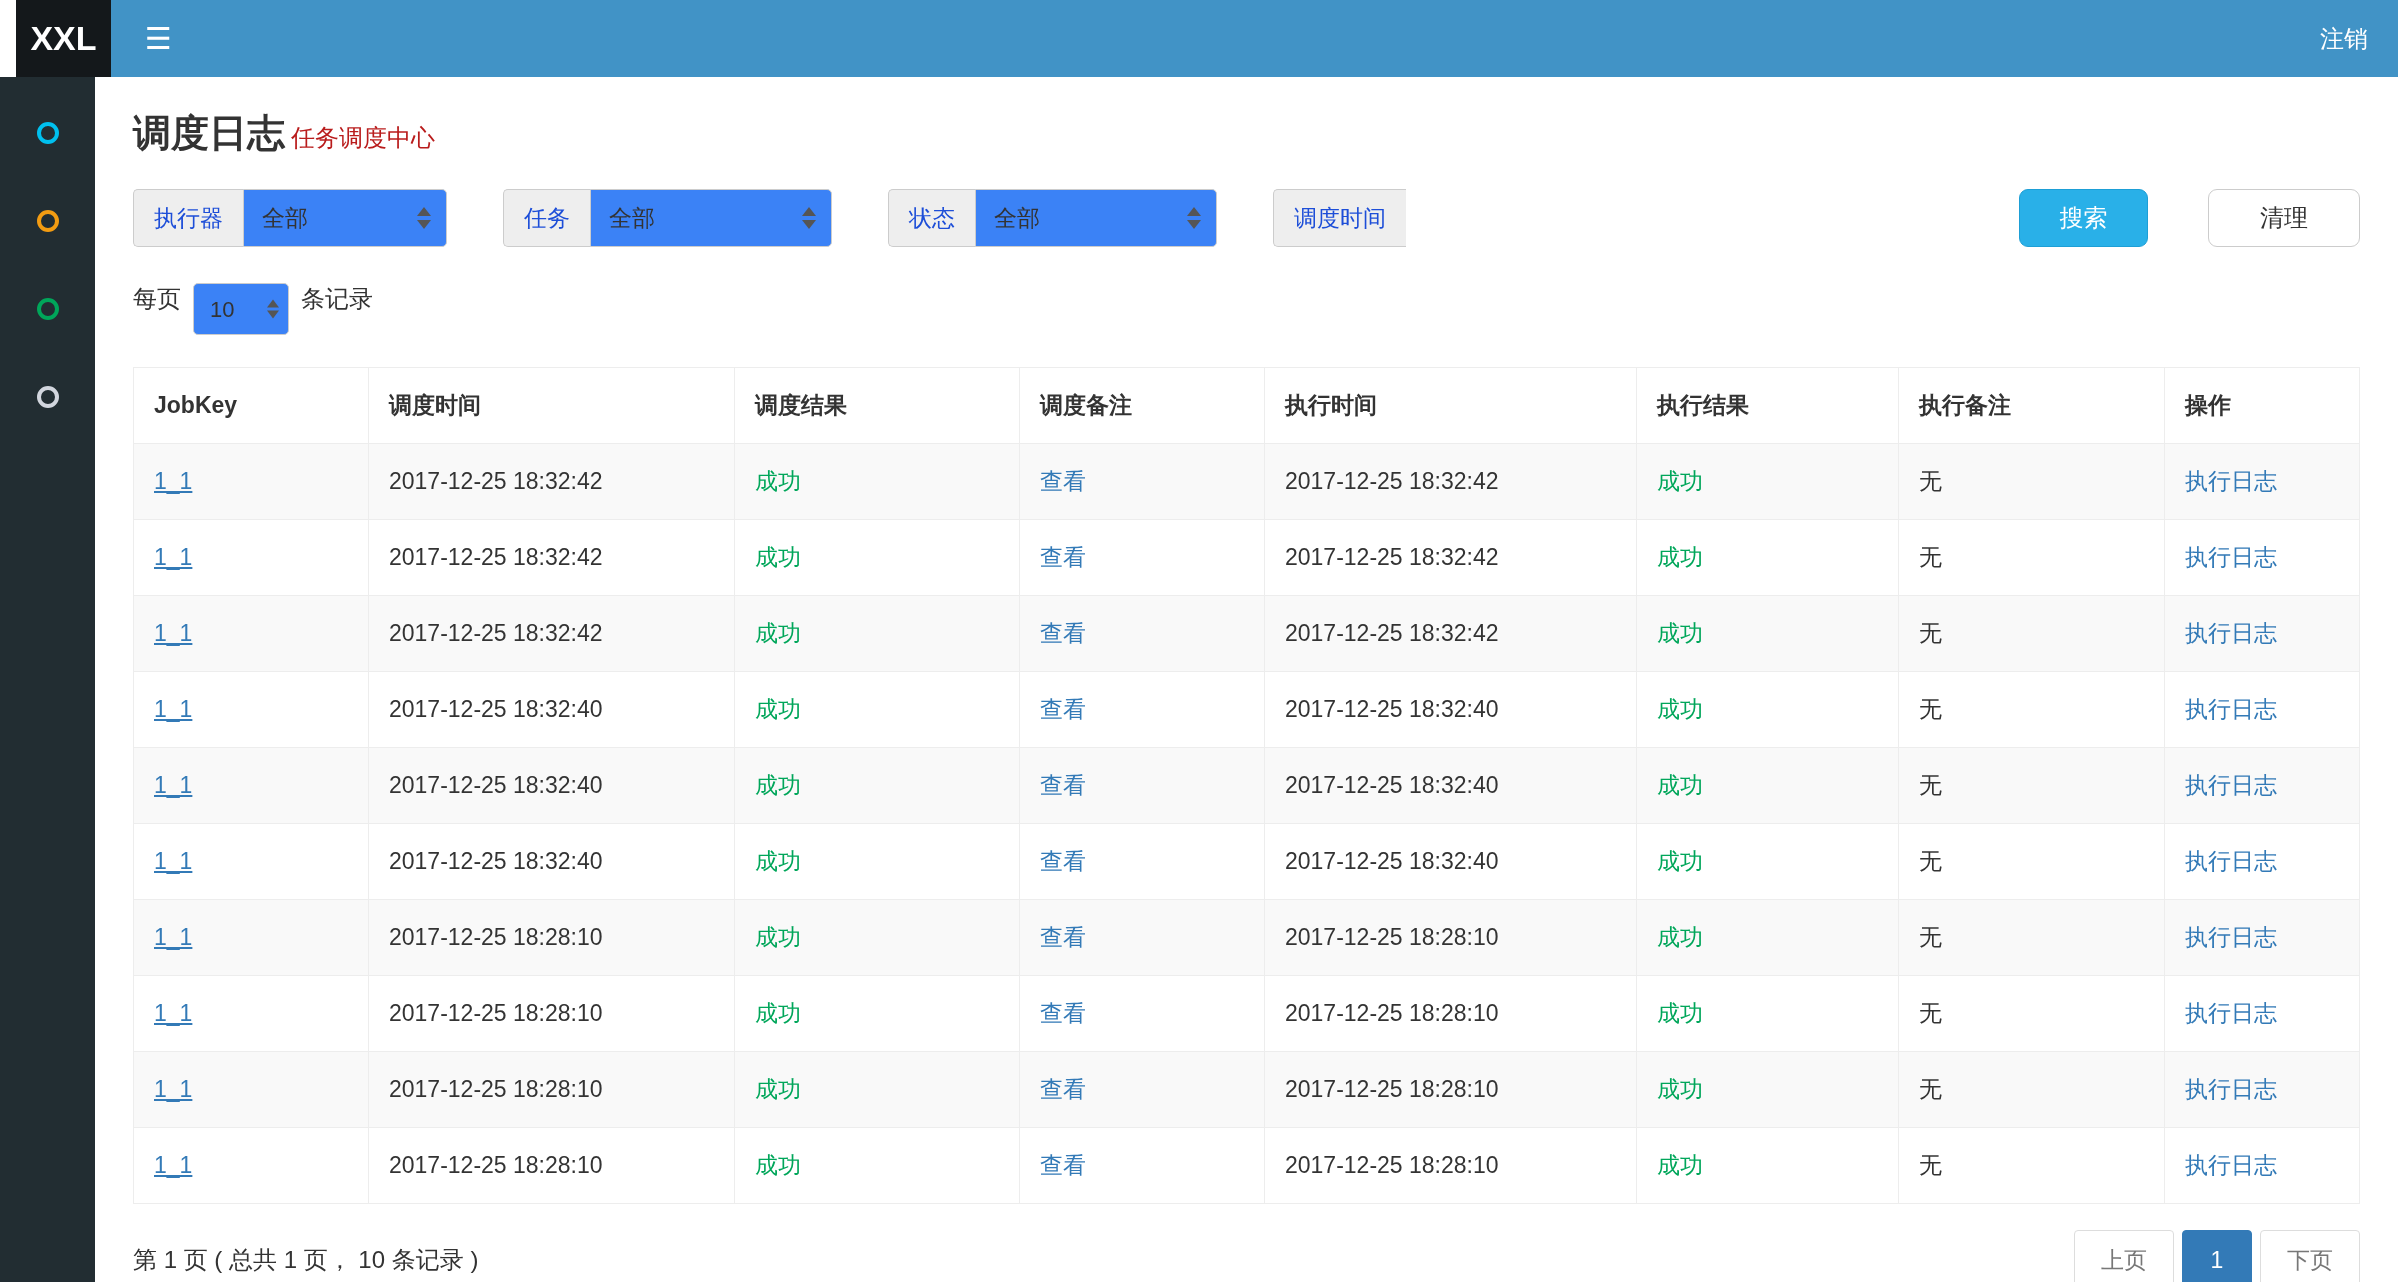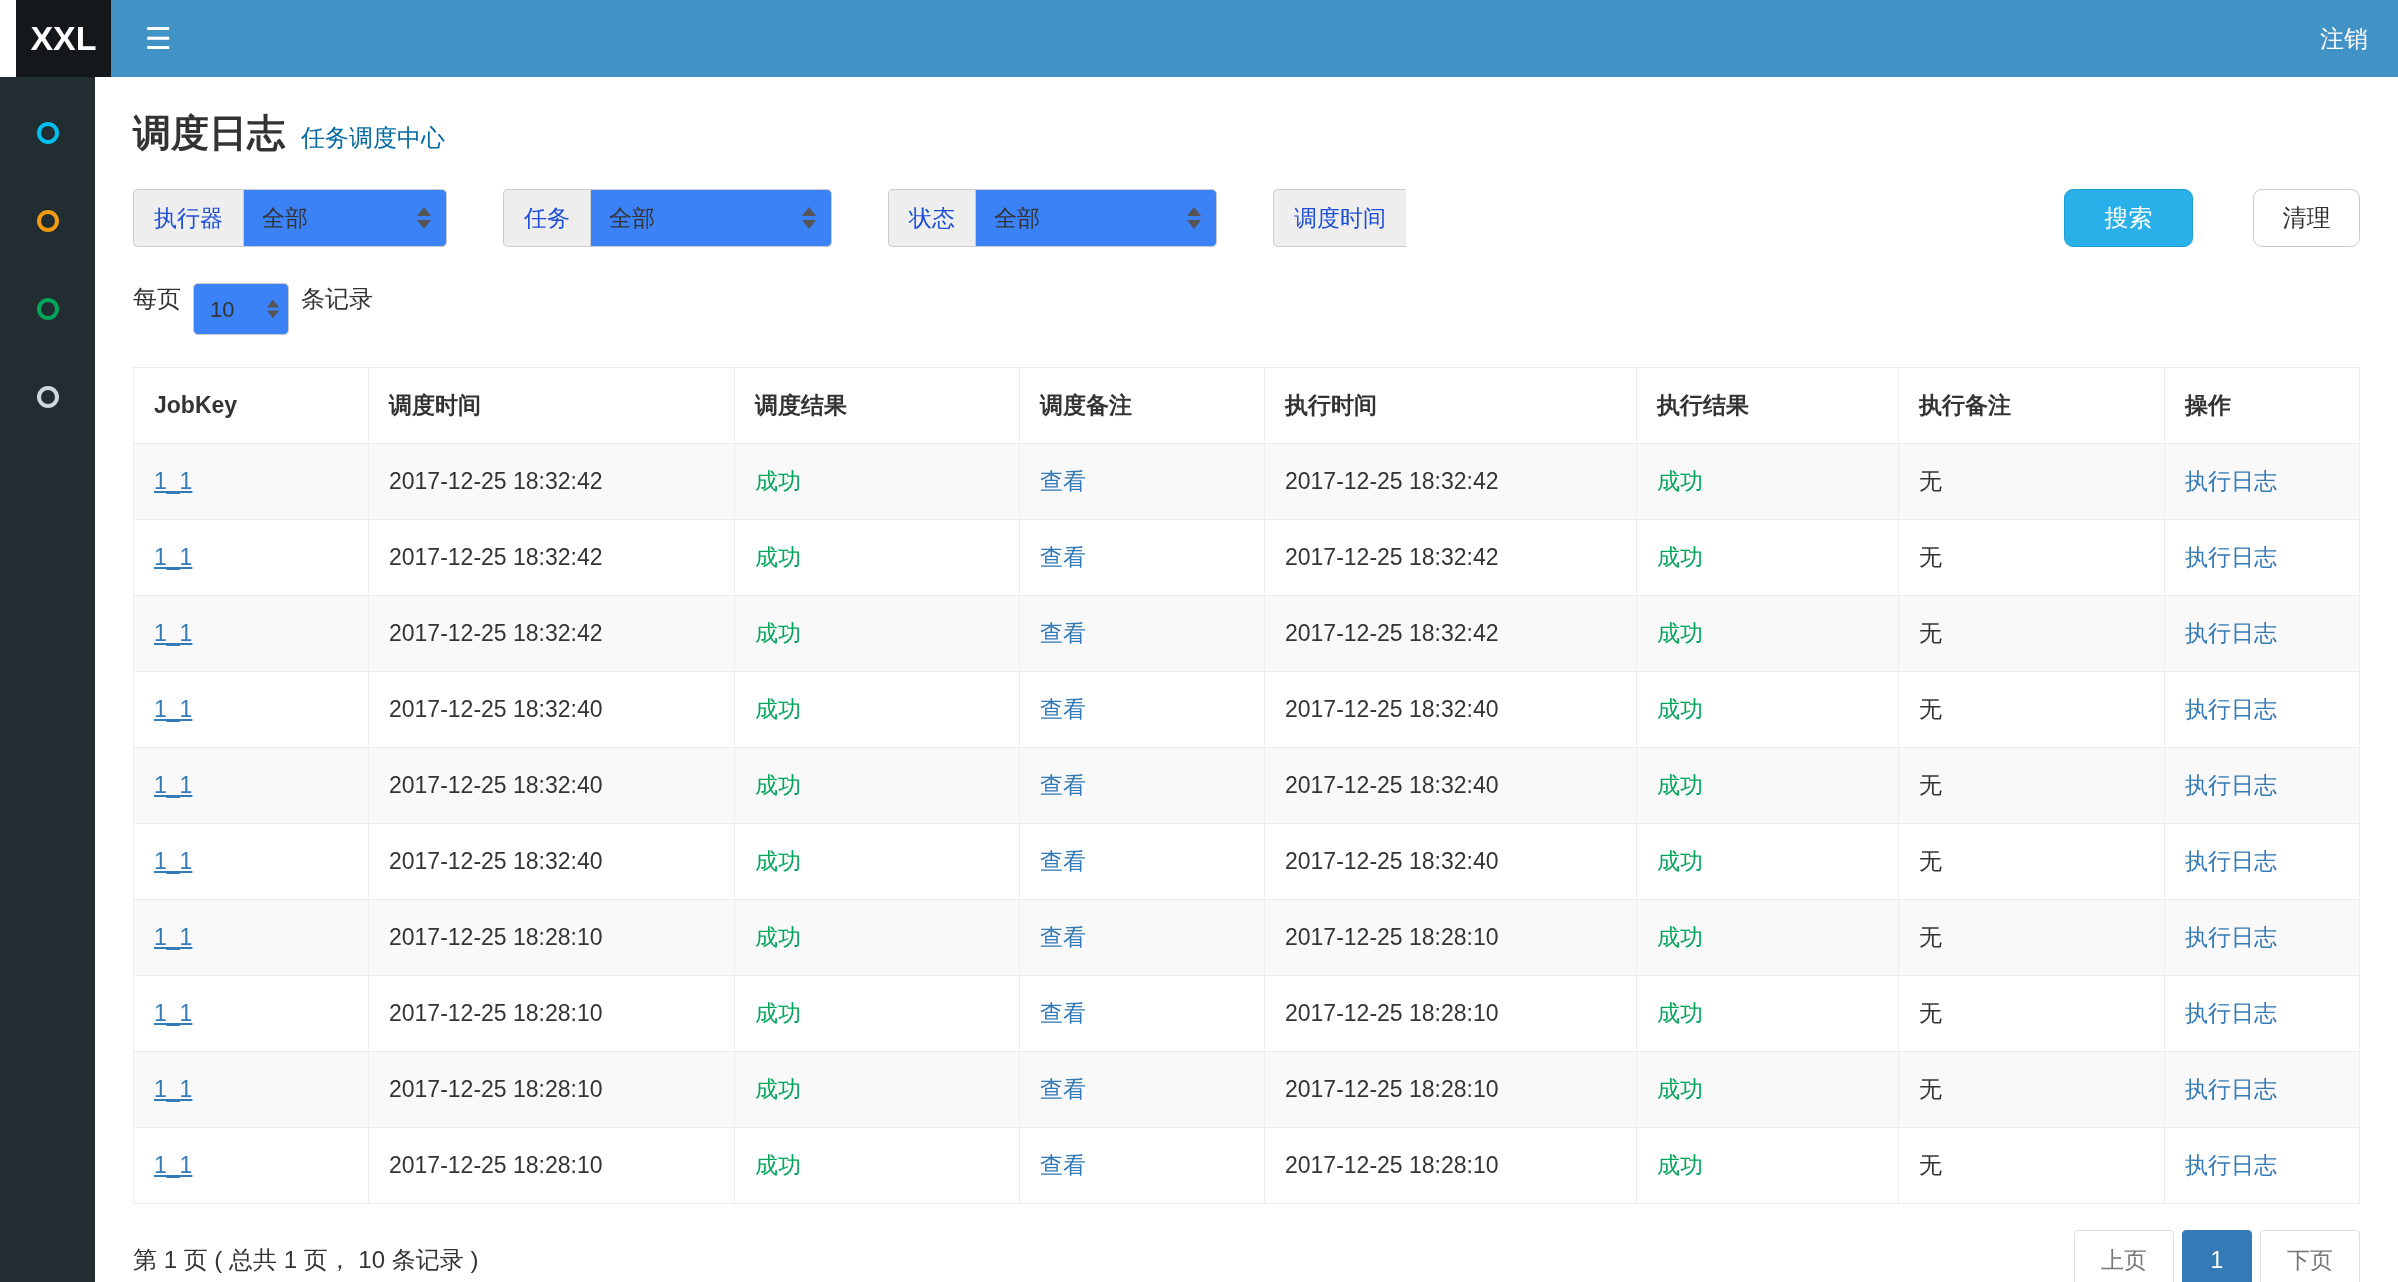--- a/index.html
+++ b/index.html
@@ -20,37 +20,37 @@
   .c1 { border-color: #00c0ef; }
   .c2 { border-color: #f39c12; }
   .c3 { border-color: #00a65a; }
   .c4 { border-color: #d2d6de; }
 
   
   .content { margin-left: 95px; padding: 34px 38px 0 38px; }
 
   .page-header { display: flex; align-items: baseline; }
   .page-header h1 { font-size: 38px; line-height: 44px; font-weight: bold; color: #333; }
-  .page-header .subtitle { font-size: 24px; color: #0369a1; margin-left: 16px; font-weight: normal; }
+  .page-header .subtitle { font-size: 24px; color: #b91c1c; margin-left: 6px; font-weight: normal; }
 
   
   .filters { margin-top: 34px; display: flex; align-items: stretch; height: 58px; }
   .group { display: flex; align-items: stretch; margin-right: 56px; }
   .addon { background: #eee; border: 1px solid #ccc; border-right: 0; border-radius: 5px 0 0 5px; padding: 0 20px; display: flex; align-items: center; font-size: 23px; color: #1d4ed8; white-space: nowrap; }
   .select-wrap { position: relative; display: flex; }
   select { -webkit-appearance: none; appearance: none; border: 1px solid #ccc; border-radius: 0 5px 5px 0; background: #3b82f6; font-size: 23px; color: #333; padding: 0 52px 0 18px; outline: none; font-family: inherit; }
   .sel-exec { width: 204px; }
   .sel-job, .sel-status { width: 242px; }
   .arrows { position: absolute; right: 16px; top: 50%; transform: translateY(-50%); display: flex; flex-direction: column; align-items: center; pointer-events: none; }
   .arrows .up { width: 0; height: 0; border-left: 7px solid transparent; border-right: 7px solid transparent; border-bottom: 9px solid #555; margin-bottom: 4px; }
   .arrows .down { width: 0; height: 0; border-left: 7px solid transparent; border-right: 7px solid transparent; border-top: 9px solid #555; }
   .time-input { width: 551px; border: 1px solid #ccc; border-left: 0; border-radius: 0 5px 5px 0; background: #eee; font-size: 23px; color: #555; padding: 0 22px; outline: none; font-family: inherit; }
   .btn { border: 1px solid transparent; border-radius: 9px; font-size: 24px; cursor: pointer; font-family: inherit; text-align: center; }
   .btn-search { margin-left: auto; width: 129px; background: #29b0e8; border-color: #1d9fd6; color: #fff; }
-  .btn-clear { margin-left: 60px; width: 107px; background: #fff; border-color: #ccc; color: #333; }
+  .btn-clear { margin-left: 60px; width: 152px; background: #fff; border-color: #ccc; color: #333; }
 
   
   .page-size { margin-top: 36px; display: flex; align-items: flex-start; font-size: 24px; color: #333; }
   .page-size .select-wrap { margin: 0 12px; }
   .sel-size { width: 96px; height: 52px; border-radius: 5px; border: 1px solid #ccc; padding: 0 40px 0 16px; font-size: 22px; }
   .page-size .arrows { right: 10px; }
   .page-size .arrows .up { border-left-width: 6px; border-right-width: 6px; border-bottom-width: 8px; margin-bottom: 3px; }
   .page-size .arrows .down { border-left-width: 6px; border-right-width: 6px; border-top-width: 8px; }
 
   

